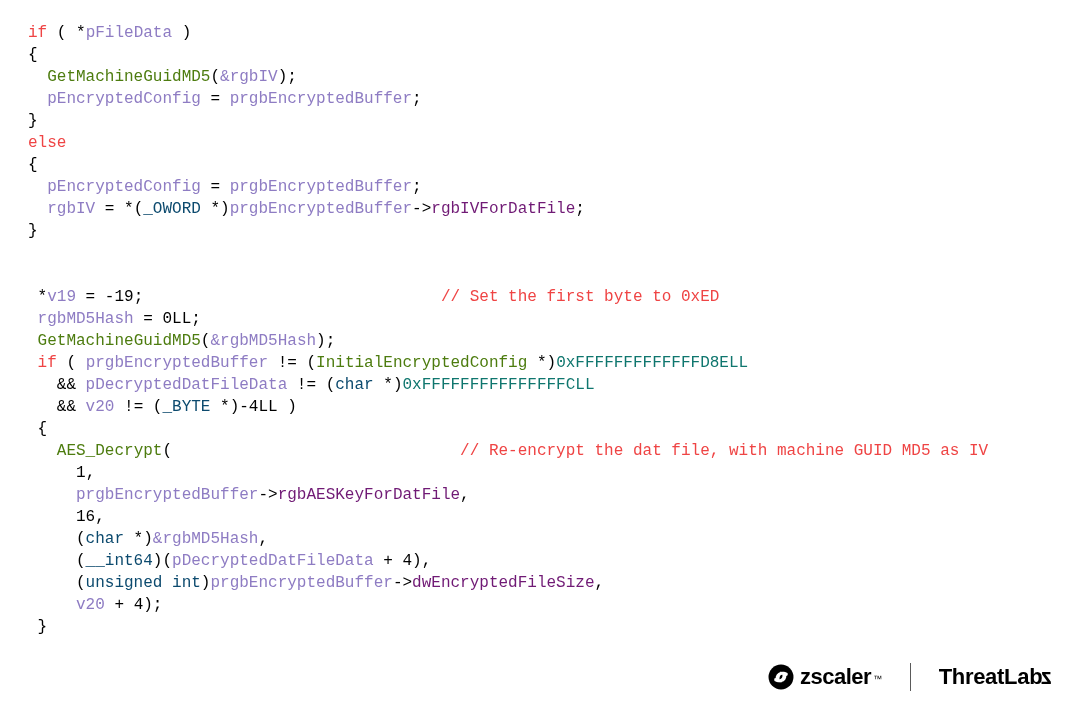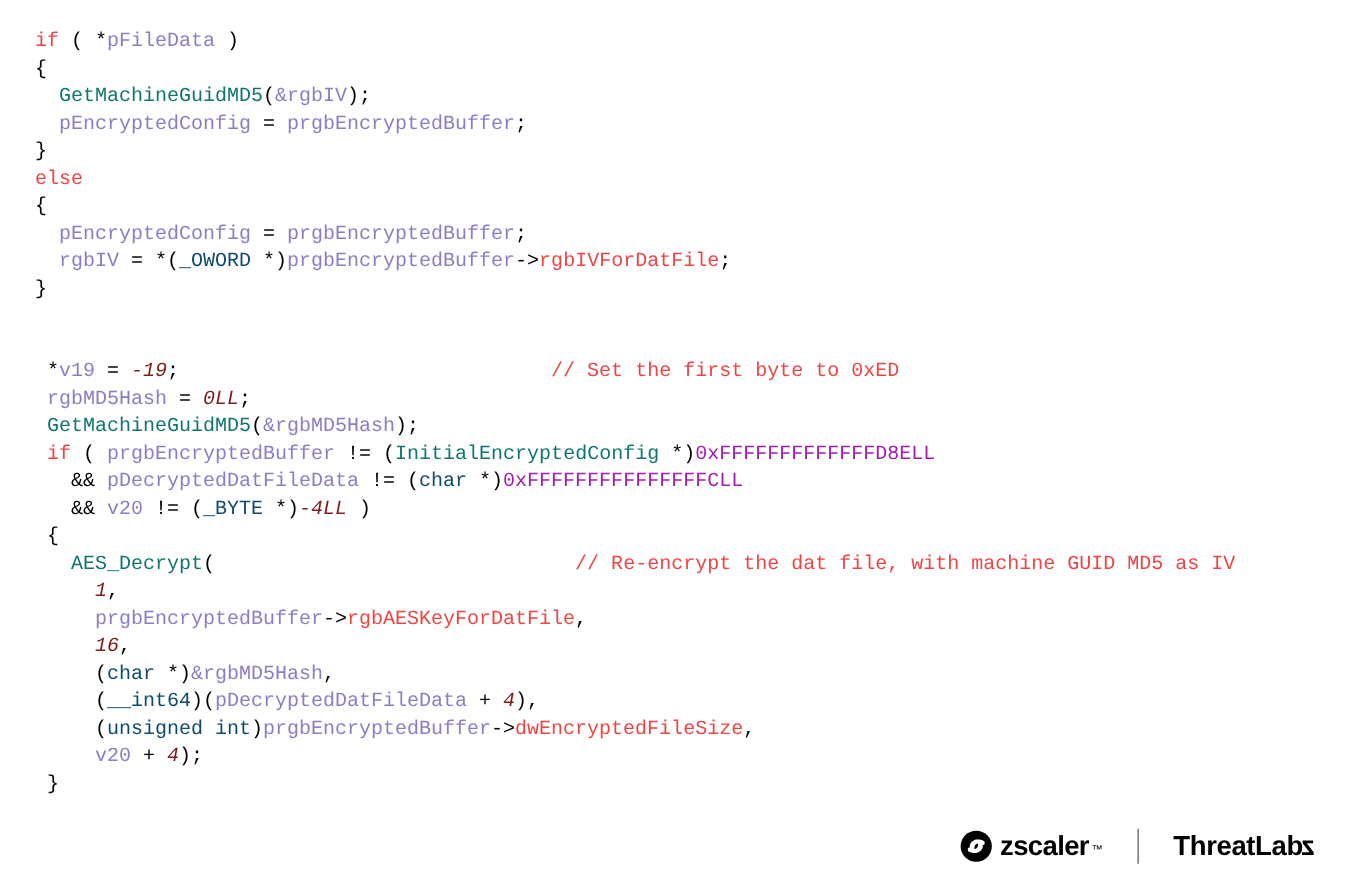--- a/index.html
+++ b/index.html
@@ -14,28 +14,28 @@
     overflow: hidden;
   }
   .code-area {
     padding: 22px 28px 0 28px;
     white-space: pre;
   }
   .line { display: block; }
   .tok { display: inline; }
   .kw   { color: #ef4444; }
   .id   { color: #8e7cc3; text-align: right; } 
-  .fn   { color: #0f766e; font-weight: 400; }
+  .fn   { color: #4d7c0f; font-weight: 400; }
   .punct{ color: #000000; }
-  .hex  { color: #a21caf; }
-  .num  { color: #7f1d1d; font-style: italic; }
+  .hex  { color: #0f766e; }
+  .num  { color: #000000; }
   .cmt  { color: #ef4444; }
   .amp  { color: #8e7cc3; }
   .cast { color: #0c4a6e; }
-  .field{ color: #ef4444; }
+  .field{ color: #701a75; }
   .starop{color:#000000;}
   .footer {
     position: absolute;
     right: 28px;
     bottom: 18px;
     display: flex;
     align-items: center;
     gap: 28px;
   }
   .divider {

